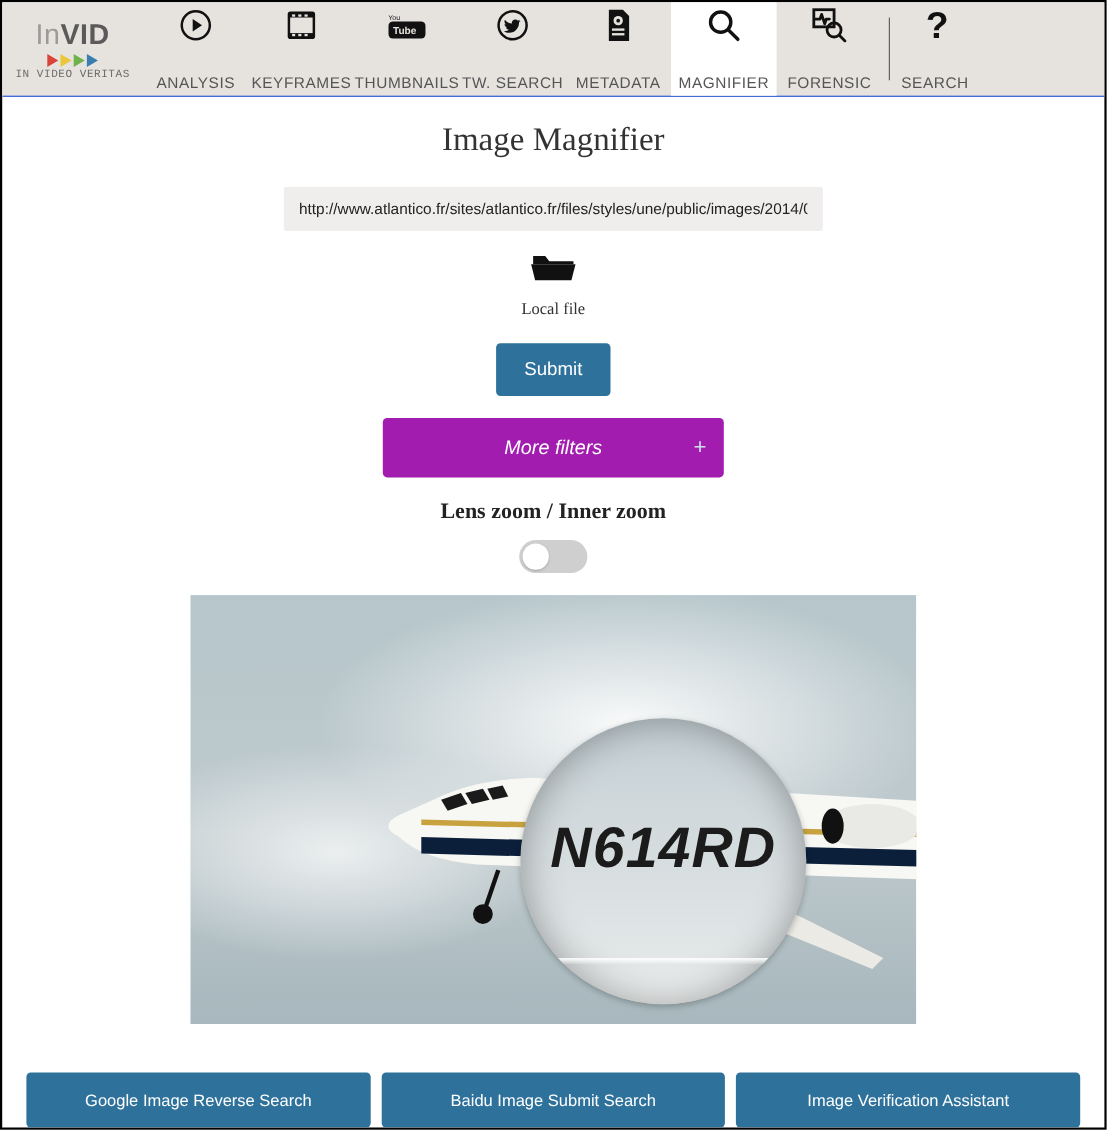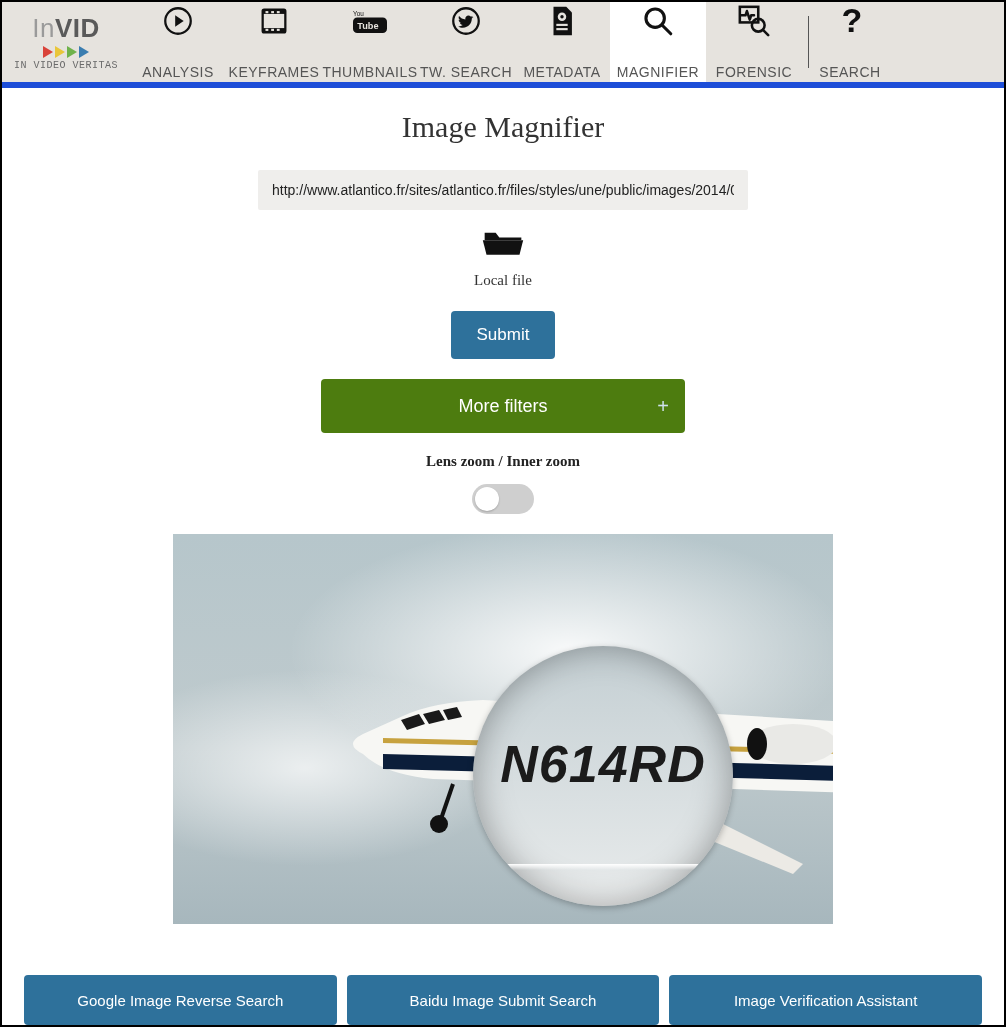--- a/index.html
+++ b/index.html
@@ -11,21 +11,21 @@
     border: 2px solid #000;
     position: relative;
     overflow: hidden;
   }
   
   .topbar {
     display: flex;
     align-items: stretch;
     background: #e6e3de;
     height: 86px;
-    border-bottom: 6px solid #1d4ed8;
+    border-bottom: 1px solid #1d4ed8;
   }
   .logo-cell {
     display: flex;
     flex-direction: column;
     align-items: center;
     justify-content: center;
     width: 128px;
     padding: 4px 6px;
   }
   .logo-top { font-family: Arial, sans-serif; font-weight: 700; font-size: 26px; color:#5a5a5a; letter-spacing:0.5px;}
@@ -56,26 +56,26 @@
     padding:0 14px; font-size:14px; color:#222;
   }
   .file-block { display:flex; flex-direction:column; align-items:center; margin-top:14px;}
   .file-block svg{ width:44px; height:36px; }
   .file-label { font-family: Georgia,'Times New Roman',serif; font-size:15px; color:#333; margin-top:8px;}
   .submit-btn {
     margin-top:22px; background:#2e719b; color:#fff; border:none;
     border-radius:4px; padding:14px 26px; font-size:17px; cursor:pointer;
   }
   .more-filters {
-    margin-top:20px; width:364px; height:54px; background:#4d7c0f; color:#fff;
+    margin-top:20px; width:310px; height:54px; background:#a21caf; color:#fff;
     border:none; border-radius:4px; font-size:18px; cursor:pointer;
-    display:flex; align-items:center; justify-content:center; position:relative;
+    display:flex; align-items:center; justify-content:center; position:relative;font-style:italic;
   }
   .more-filters .plus { position:absolute; right:16px; font-size:20px; color:#cfe1ec; }
-  .zoom-label { margin-top:20px; font-family: Georgia,'Times New Roman',serif; font-weight:700; font-size:15px; color:#222;}
+  .zoom-label { margin-top:20px; font-family: Georgia,'Times New Roman',serif; font-weight:700; font-size:20px; color:#222;}
   .toggle {
     margin-top:14px; width:62px; height:30px; background:#cfcfcf; border-radius:16px;
     position:relative; cursor:pointer;
   }
   .toggle .knob { position:absolute; left:3px; top:3px; width:24px; height:24px; background:#fff; border-radius:50%; box-shadow:0 1px 2px rgba(0,0,0,0.2);}
   
   .image-wrap {
     margin-top:20px; width:660px; height:390px; position:relative; overflow:hidden;
   }
   .sky {

